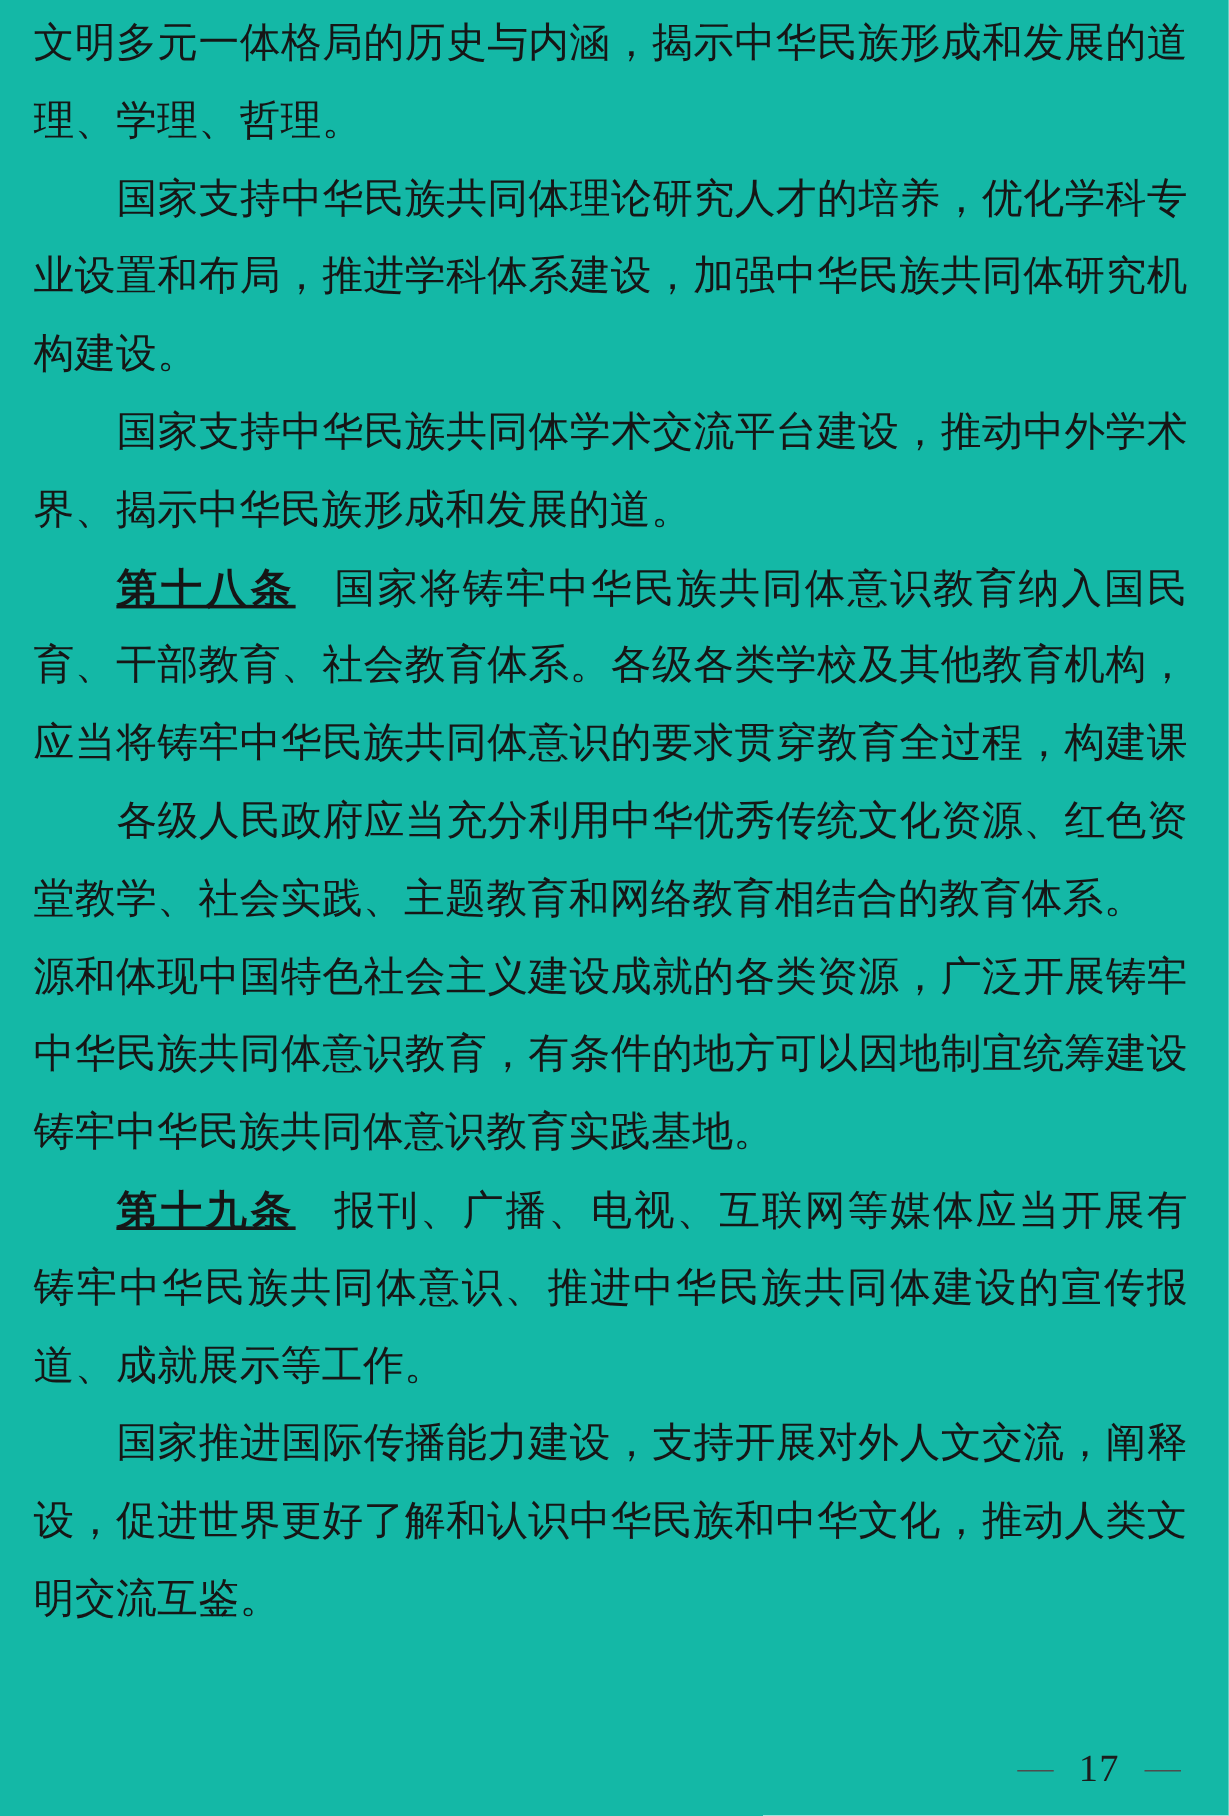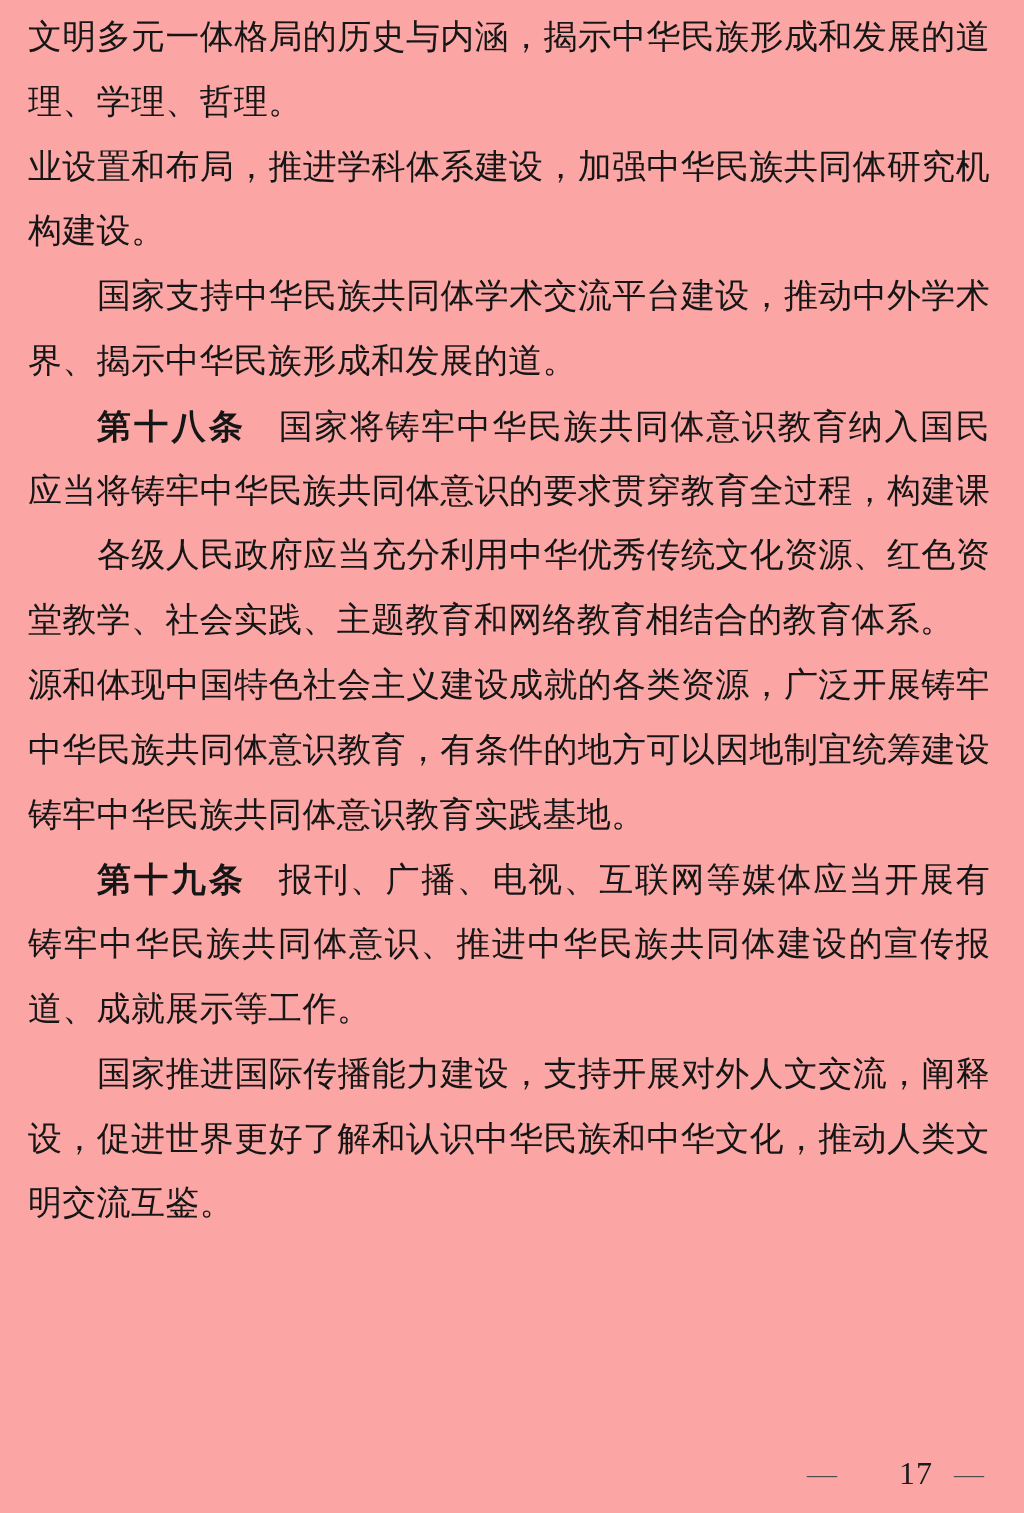--- a/index.html
+++ b/index.html
@@ -1,21 +1,21 @@
 <!DOCTYPE html>
 <html><head>
 <meta charset="utf-8">
 <style>
   * { margin: 0; padding: 0; box-sizing: border-box; }
   html, body { background: #ffffff; }
   .page {
     position: relative;
     width: 1024px;
     height: 1513px;
-    background: #fca5a5;
+    background: #14b8a6;
     overflow: hidden;
     font-family: "Liberation Serif", "DejaVu Serif", serif;
     color: #161616;
     padding-left: 44px;
   }
   .content {
     position: absolute;
     left: 28px;
     top: 5px;
     width: 962px;
@@ -33,57 +33,59 @@
     text-align: justify;
     text-align-last: justify;
     text-justify: inter-character;
   }
   .line.indent { padding-left: 69px; }
   .term {
     font-weight: bold;
     font-family: "Liberation Sans", "DejaVu Sans", sans-serif;
     margin-right: 0.95em;
     letter-spacing: 2px;
+    text-decoration: underline;
   }
   .footer {
     position: absolute;
     top: 1455px;
     right: 40px;
     display: flex;
     align-items: center;
     gap: 21px;
     font-size: 31px;
     color: #1c1c1c;
   }
   .footer .dash {
     color: #4d4d4d;
     font-size: 30px;
     line-height: 1;
     transform: scaleY(0.75);
   }
   .footer .num {
     font-size: 32px;
     letter-spacing: 1px;
-    margin-left: 41px;
   }
 </style>
 </head>
 <body>
 
 <div class="page">
 
   <main class="content">
 
   <div class="line fill"><span>文明多元一体格局的历史与内涵，揭示中华民族形成和发展的道</span></div>
       <div class="line"><span>理、学理、哲理。</span></div>
+      <div class="line indent fill"><span>国家支持中华民族共同体理论研究人才的培养，优化学科专</span></div>
       <div class="line fill"><span>业设置和布局，推进学科体系建设，加强中华民族共同体研究机</span></div>
       <div class="line"><span>构建设。</span></div>
       <div class="line indent fill"><span>国家支持中华民族共同体学术交流平台建设，推动中外学术</span></div>
       <div class="line"><span>界、揭示中华民族形成和发展的道。</span></div>
       <div class="line indent fill"><span class="term">第十八条</span><span>国家将铸牢中华民族共同体意识教育纳入国民教</span></div>
+      <div class="line fill"><span>育、干部教育、社会教育体系。各级各类学校及其他教育机构，</span></div>
       <div class="line fill"><span>应当将铸牢中华民族共同体意识的要求贯穿教育全过程，构建课</span></div>
       <div class="line indent fill"><span>各级人民政府应当充分利用中华优秀传统文化资源、红色资</span></div>
       <div class="line"><span>堂教学、社会实践、主题教育和网络教育相结合的教育体系。</span></div>
       <div class="line fill"><span>源和体现中国特色社会主义建设成就的各类资源，广泛开展铸牢</span></div>
       <div class="line fill"><span>中华民族共同体意识教育，有条件的地方可以因地制宜统筹建设</span></div>
       <div class="line"><span>铸牢中华民族共同体意识教育实践基地。</span></div>
       <div class="line indent fill"><span class="term">第十九条</span><span>报刊、广播、电视、互联网等媒体应当开展有关</span></div>
       <div class="line fill"><span>铸牢中华民族共同体意识、推进中华民族共同体建设的宣传报</span></div>
       <div class="line"><span>道、成就展示等工作。</span></div>
       <div class="line indent fill"><span>国家推进国际传播能力建设，支持开展对外人文交流，阐释</span></div>

